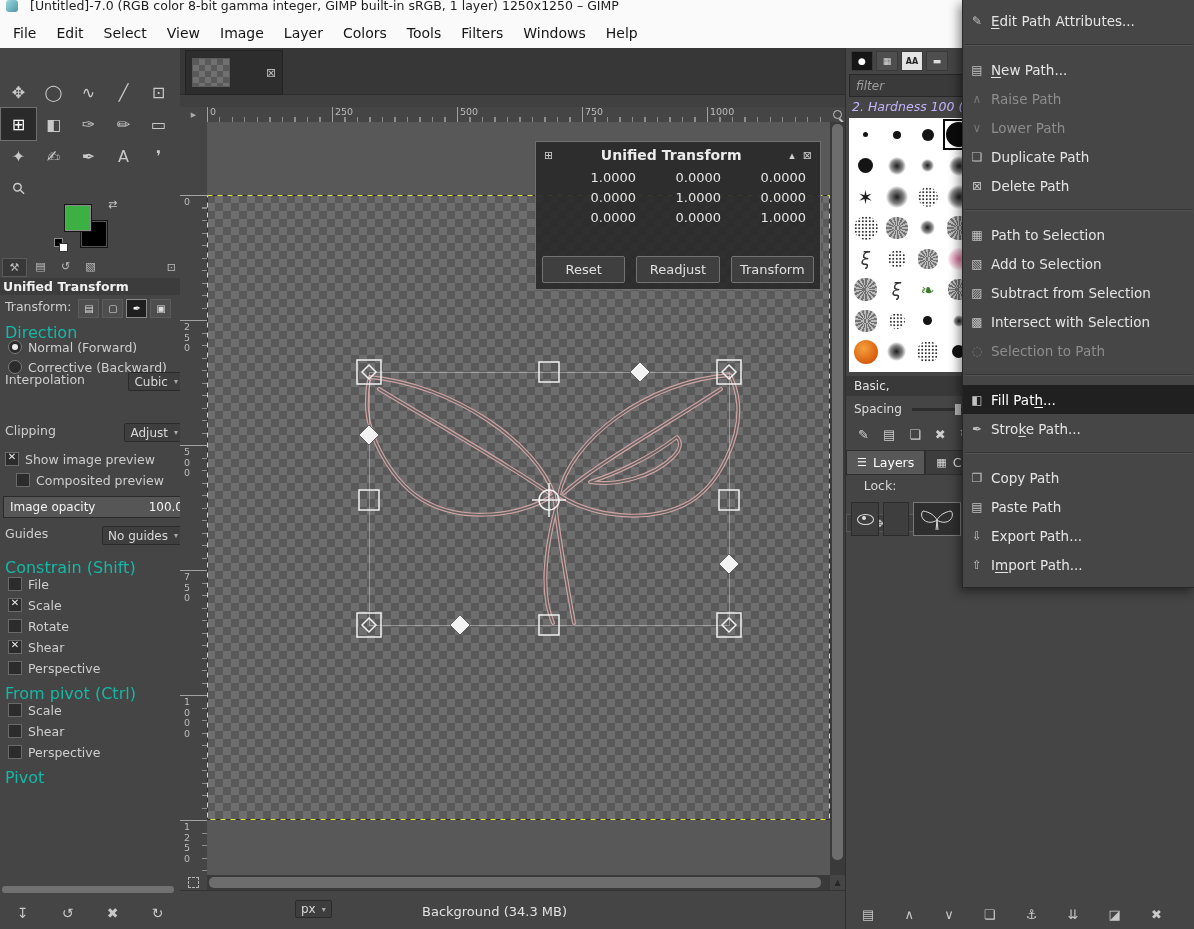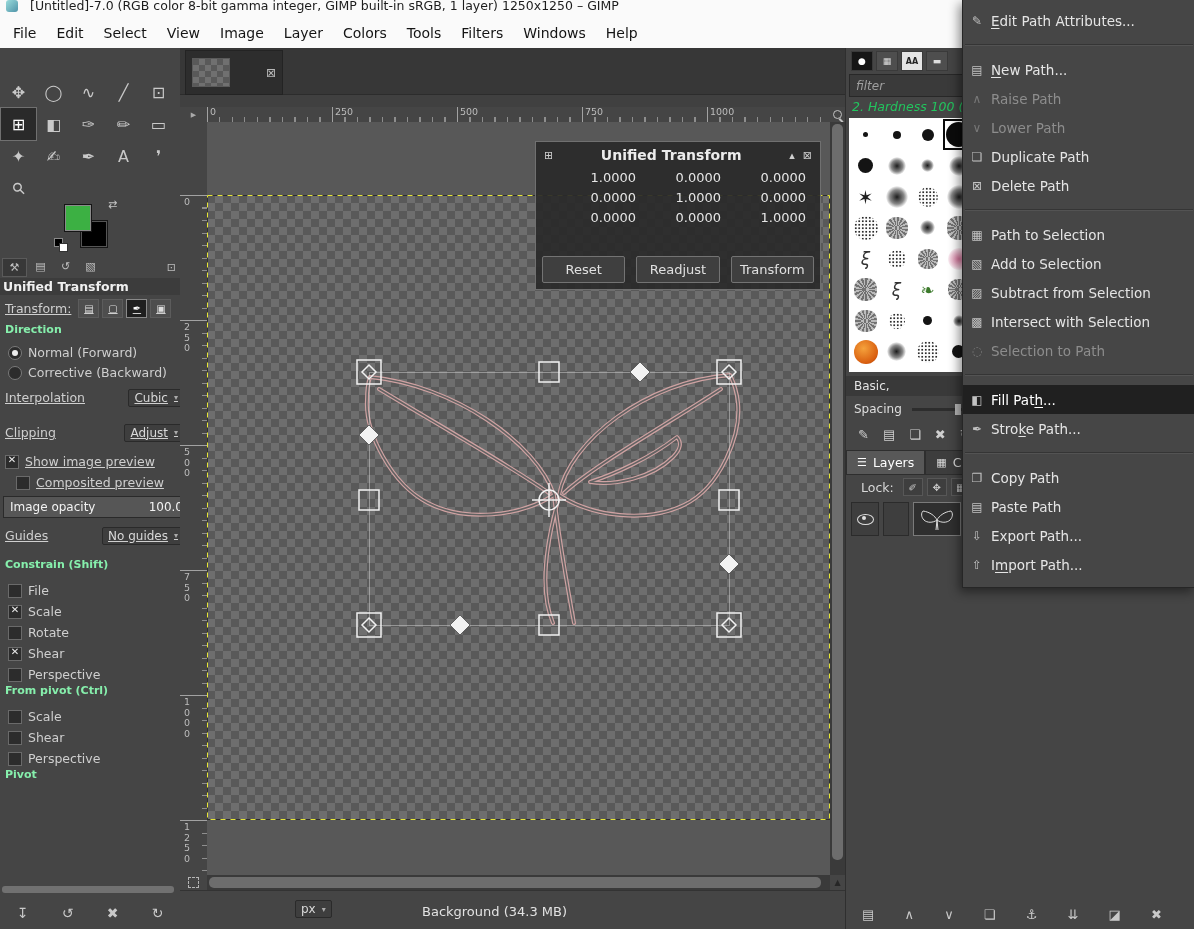--- a/index.html
+++ b/index.html
@@ -24,23 +24,23 @@
   .mini{position:absolute;left:-4px;top:38px;width:14px;height:14px;}
   .mini .b{position:absolute;left:0;top:0;width:7px;height:7px;background:#000;border:1px solid #888;}
   .mini .w{position:absolute;left:5px;top:5px;width:7px;height:7px;background:#fff;border:1px solid #333;}
   .panel-tabs{position:absolute;left:0;top:210px;width:179px;height:19px;display:flex;align-items:center;color:#bdbdbd;font-size:11px;padding-left:2px;}
   .pt-slot{display:flex;gap:2px;}
   .pt{width:23px;height:17px;display:flex;align-items:center;justify-content:center;}
   .pt.first{background:#383838;border:1px solid #5a5a5a;}
   .right-ic{margin-left:auto;margin-right:5px;font-size:11px;color:#bdbdbd;}
   .to-header{position:absolute;left:0;top:230px;width:179px;height:17px;background:#3c3c3c;color:#f0f0f0;font-size:12.5px;font-weight:bold;line-height:17px;padding-left:3px;}
   .abs{position:absolute;left:0;width:179px;}
-  .orow{display:flex;align-items:center;height:19px;padding:0 5px;color:#cfcfcf;font-size:12.5px;text-decoration:underline;}
-  .group-label{position:absolute;left:5px;color:#86efac;font-size:11px;font-weight:bold;}
-  .vrow{display:flex;align-items:flex-end;height:21px;padding-left:8px;color:#cfcfcf;font-size:12.5px;}
+  .orow{display:flex;height:19px;padding:0 5px;color:#cfcfcf;font-size:12.5px;}
+  .group-label{position:absolute;left:5px;color:#14b8a6;font-size:16px;}
+  .vrow{display:flex;align-items:flex-start;height:21px;padding-left:8px;color:#cfcfcf;font-size:12.5px;}
   .combo{margin-left:auto;background:#3e3e3e;border:1px solid #2a2a2a;border-radius:2px;color:#d8d8d8;font-size:12px;padding:1px 5px;display:flex;align-items:center;gap:6px;white-space:nowrap;}
   .combo .car{font-size:8px;color:#aaa;}
   .cb{width:12px;height:12px;background:#2c2c2c;border:1px solid #6a6a6a;margin-right:6px;position:relative;flex:none;}
   .cb.on::after{content:"✕";position:absolute;left:0;top:-2px;width:12px;text-align:center;font-size:10px;color:#ececec;}
   .radio{width:12px;height:12px;border-radius:50%;background:#2c2c2c;border:1px solid #7a7a7a;margin-right:6px;position:relative;flex:none;}
   .radio.on::after{content:"";position:absolute;left:3px;top:3px;width:6px;height:6px;border-radius:50%;background:#ededed;}
   .tbtn{width:19px;height:17px;border:1px solid #5c5c5c;background:#4e4e4e;color:#ddd;font-size:10px;display:flex;align-items:center;justify-content:center;margin-left:3px;}
   .tbtn.active{background:#1f1f1f;border-color:#8a8a8a;color:#fff;}
   .slider{position:absolute;left:3px;width:173px;height:20px;background:#565656;border:1px solid #2a2a2a;color:#f2f2f2;font-size:12px;display:flex;align-items:center;padding:0 6px;}
   .slider .val{margin-left:auto;}
@@ -94,21 +94,21 @@
   .matrix{display:grid;grid-template-columns:100px 85px 85px;justify-items:end;font-size:13px;line-height:20px;color:#e6e6e6;}
   .dialog .btns{position:absolute;left:6px;right:6px;bottom:6px;display:flex;gap:11px;}
   .db{flex:1;height:25px;background:#3f3f3f;border:1px solid #737373;border-radius:2px;color:#e0e0e0;font-size:13px;display:flex;align-items:center;justify-content:center;}
   
   .right-dock{position:absolute;left:845px;top:48px;width:349px;height:881px;background:#454545;border-left:1px solid #2f2f2f;}
   .rd-tabs{position:absolute;left:5px;top:3px;display:flex;gap:3px;}
   .rd-tab{width:20px;height:18px;display:flex;align-items:center;justify-content:center;font-size:9px;color:#ddd;background:#4e4e4e;border:1px solid #3a3a3a;}
   .rd-tab.active{background:#161616;color:#fff;}
   .rd-tab.fonts-tab{background:#e4e4e4;color:#222;font-weight:bold;font-size:8px;}
   .rd-search{position:absolute;left:3px;top:26px;width:343px;height:21px;background:#3a3a3a;border:1px solid #282828;color:#9f9f9f;font-style:italic;font-size:12px;display:flex;align-items:center;padding-left:6px;}
-  .rd-brushname{position:absolute;left:6px;top:51px;color:#22c55e;font-style:italic;font-size:12.5px;white-space:nowrap;}
+  .rd-brushname{position:absolute;left:6px;top:51px;color:#c4b5fd;font-style:italic;font-size:12.5px;white-space:nowrap;}
   .rd-grid{position:absolute;left:3px;top:70px;width:130px;height:252px;background:#fff;display:grid;grid-template-columns:repeat(4,31px);grid-auto-rows:31px;padding:1px;}
   .bc{display:flex;align-items:center;justify-content:center;position:relative;color:#222;}
   .bc.selected{outline:2px solid #0a0a0a;outline-offset:-2px;}
   .bc .i{display:block;border-radius:50%;}
   .bk-dot .i{background:#141414;}
   .bk-sel .i{background:#0b0b0b;}
   .bk-soft .i{background:radial-gradient(circle,rgba(16,16,16,.95) 0%,rgba(16,16,16,.5) 45%,rgba(16,16,16,0) 72%);}
   .bk-speck .i{background-image:radial-gradient(#2c2c2c 0.8px,transparent 1.1px);background-size:3.5px 3.5px;}
   .bk-tex .i{border-radius:44%;background:repeating-conic-gradient(#4a4a4a 0 12deg,#a8a8a8 12deg 24deg);opacity:.78;}
   .bk-pink .i{background:radial-gradient(circle,#d4739a 0%,rgba(212,115,154,.35) 55%,transparent 78%);}
@@ -118,21 +118,21 @@
   .bk-sprout{font-size:17px;color:#3c7a2c;}
   .rd-tagbar{position:absolute;left:0;top:328px;width:349px;height:20px;background:#393939;color:#e4e4e4;font-size:12px;display:flex;align-items:center;padding-left:8px;}
   .rd-spacing{position:absolute;left:0;top:351px;width:349px;height:20px;display:flex;align-items:center;gap:10px;color:#dedede;font-size:12px;padding:0 12px 0 8px;}
   .sp-track{flex:1;height:3px;background:#2d2d2d;position:relative;}
   .sp-th{position:absolute;left:15%;top:-4px;width:6px;height:11px;background:#b8b8b8;}
   .rd-bbtns{position:absolute;left:4px;top:374px;width:340px;height:24px;display:flex;align-items:center;gap:14px;padding-left:8px;color:#cfcfcf;font-size:13px;}
   .lp-tabs{position:absolute;left:0;top:402px;display:flex;}
   .lp-tab{height:23px;display:flex;align-items:center;gap:6px;padding:0 10px;color:#d8d8d8;font-size:12.5px;background:#3d3d3d;border:1px solid #2e2e2e;}
   .lp-tab.active{background:#585858;color:#fff;}
   .lp-tab .tg{font-size:11px;}
-  .lp-lock{position:absolute;left:15px;top:430px;display:flex;align-items:center;gap:9px;color:#d8d8d8;font-size:12.5px;}
+  .lp-lock{position:absolute;left:0;top:430px;display:flex;align-items:center;gap:21px;color:#d8d8d8;font-size:12.5px;flex-direction:column;}
   .lk{width:18px;height:16px;border:1px solid #575757;background:#3e3e3e;color:#c8c8c8;font-size:10px;display:flex;align-items:center;justify-content:center;}
   .lp-row{position:absolute;left:5px;top:452px;width:338px;height:38px;display:flex;align-items:center;gap:4px;}
   .eyebox{width:26px;height:32px;border:1px solid #2b2b2b;background:#3e3e3e;display:flex;align-items:center;justify-content:center;}
   .linkbox{width:24px;height:32px;border:1px solid #2b2b2b;background:#3e3e3e;}
   .eye{width:15px;height:9px;border:1.5px solid #e0e0e0;border-radius:50%;position:relative;}
   .eye::after{content:"";position:absolute;left:4px;top:1px;width:4px;height:4px;background:#e0e0e0;border-radius:50%;}
   .lthumb{width:46px;height:32px;background:#2f2f2f;border:1px solid #7a7a7a;display:flex;align-items:center;justify-content:center;}
   .lname{color:#e8e8e8;font-size:12.5px;}
   .lp-bottom{position:absolute;left:0;top:851px;width:300px;height:30px;display:flex;align-items:center;justify-content:space-between;padding:0 16px;color:#c9c9c9;font-size:13px;}
   
@@ -251,21 +251,21 @@
   <div id="dir-list" class="abs" style="top:292px">
       <div class="vrow" style="height: 20px;">
         <span class="radio on"></span>
         <span>Normal (Forward)</span>
       </div>
       <div class="vrow" style="height: 20px;">
         <span class="radio"></span>
         <span>Corrective (Backward)</span>
       </div>
     </div>
-  <div class="orow abs" style="top:340px">
+  <div class="orow abs" style="top:324px">
     <span>Interpolation</span>
     <span class="combo">
         <span>Cubic</span>
         <span class="car">▾</span>
       </span>
   </div>
   <div class="orow abs" style="top:375px">
     <span>Clipping</span>
     <span class="combo">
         <span>Adjust</span>

